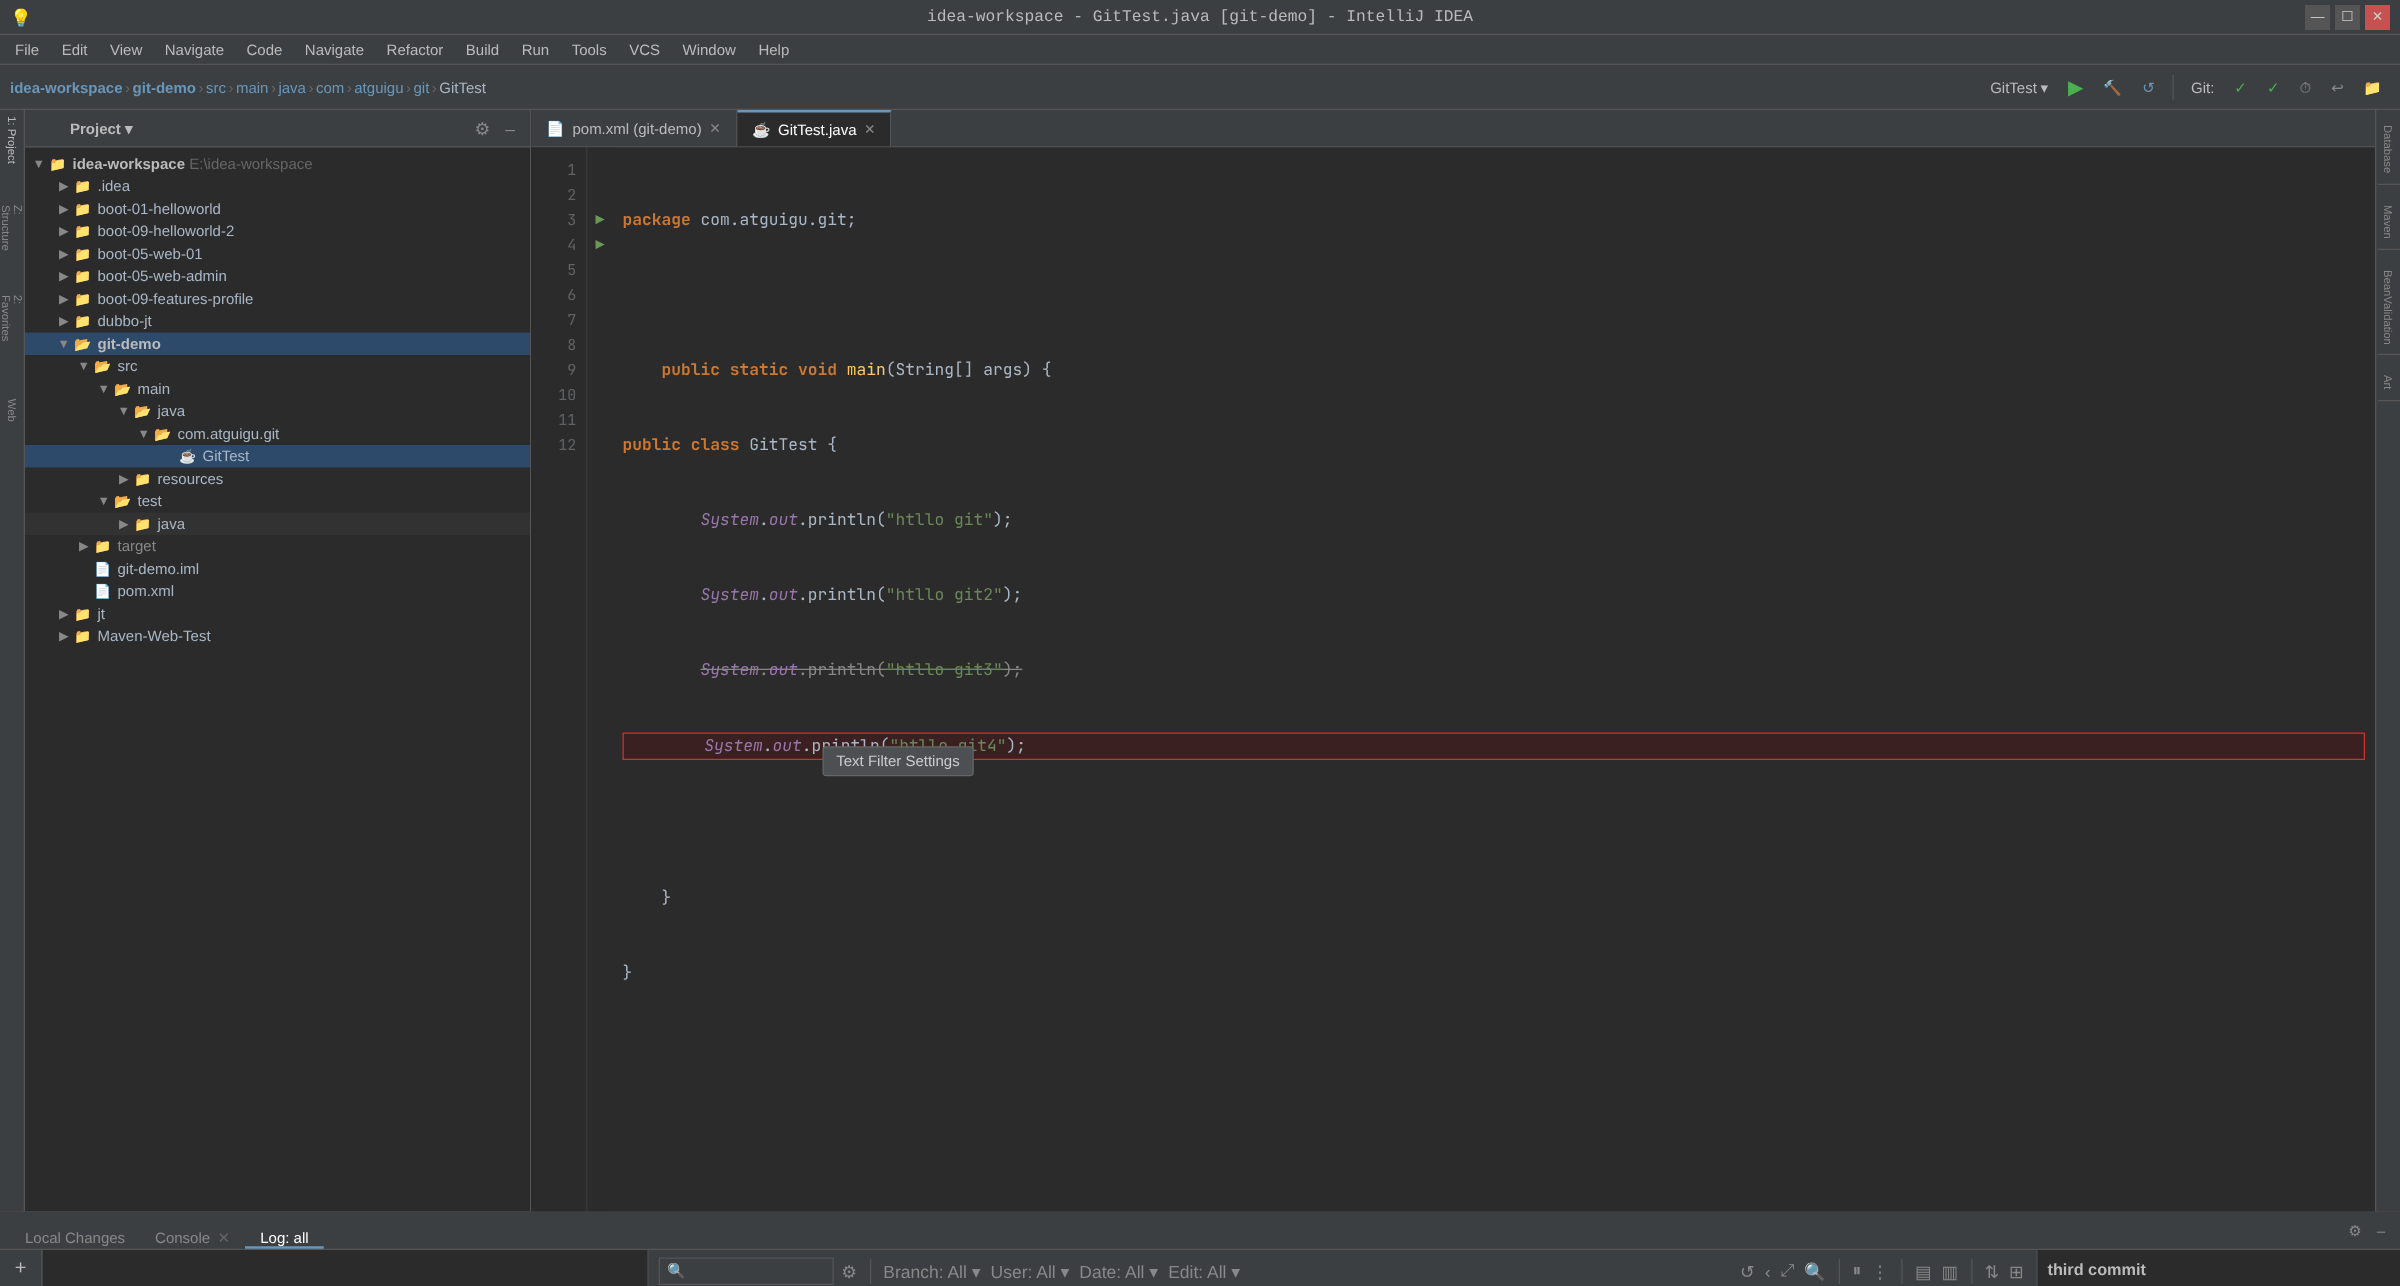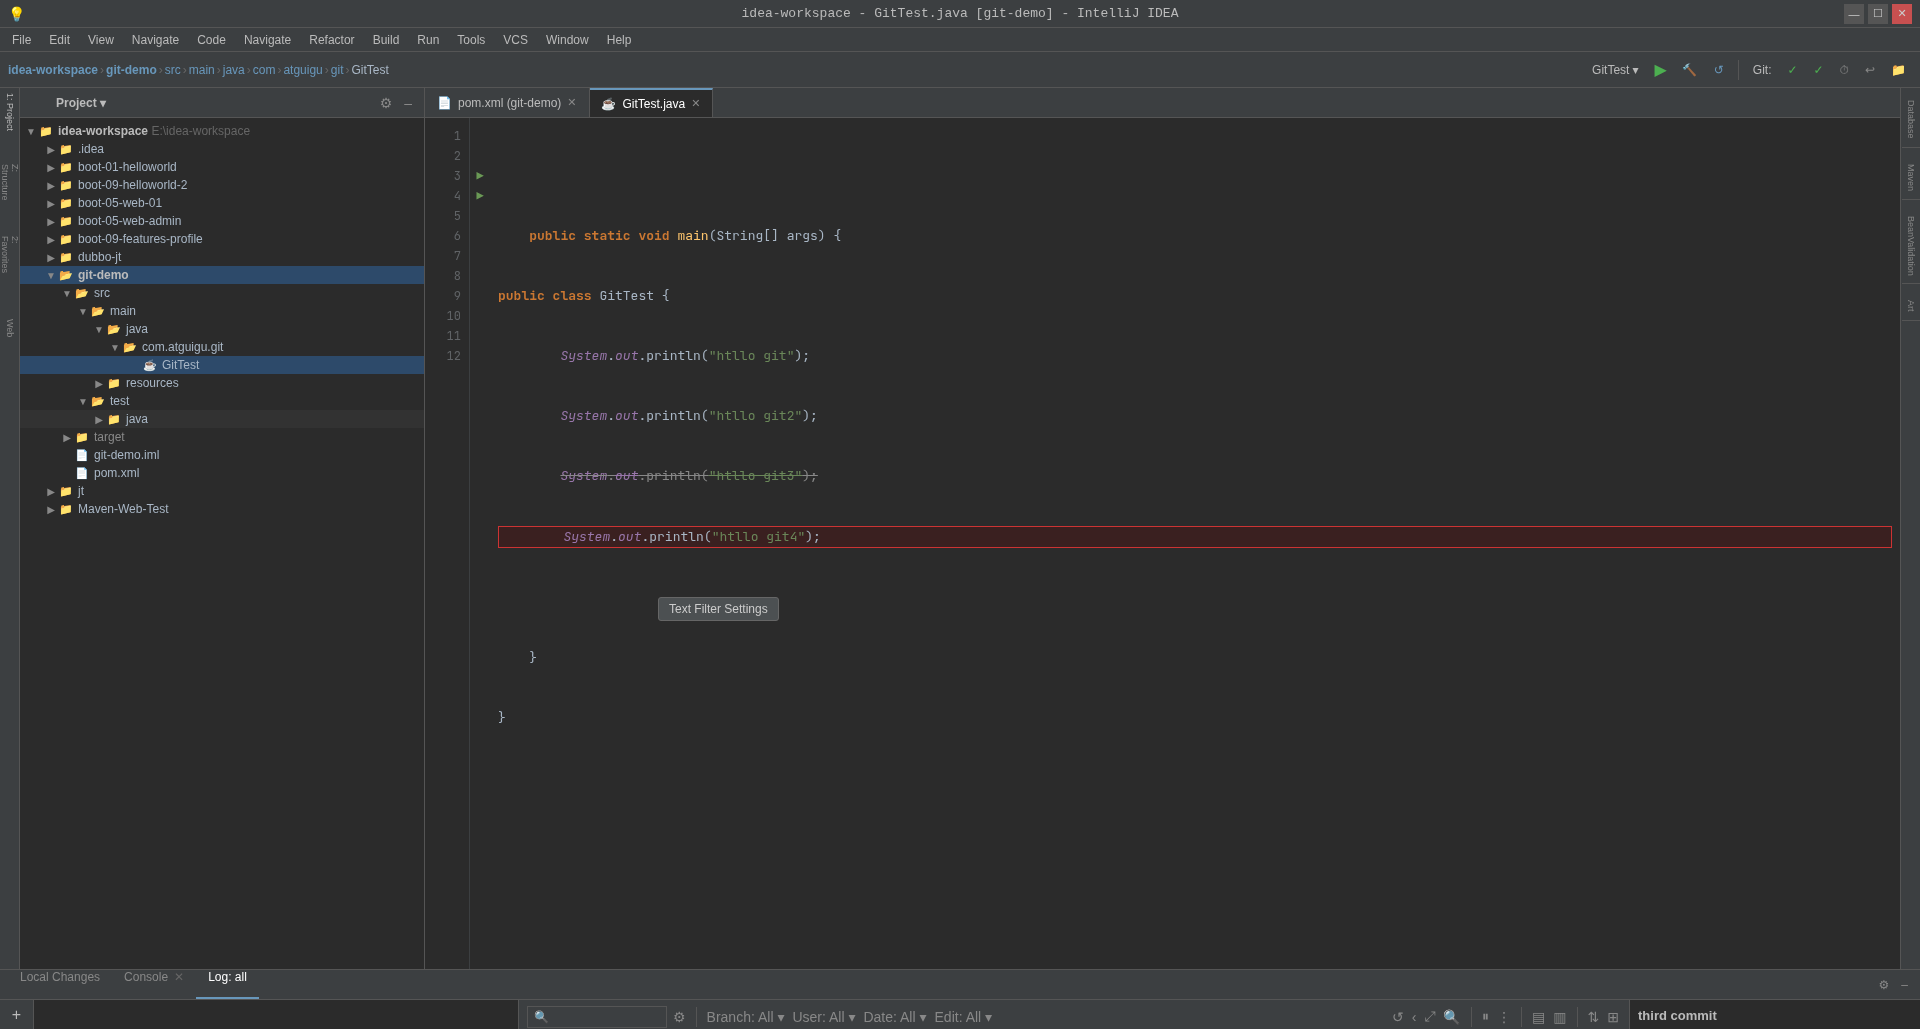--- a/index.html
+++ b/index.html
@@ -53,21 +53,21 @@
     .kw { color: #cc7832; font-weight: bold; }
     .str { color: #6a8759; }
     .fn { color: #ffc66d; }
     .sys { color: #9876aa; font-style: italic; }
     .strikethrough { text-decoration: line-through; color: #888; }
     
     
     #bottom-panel { height: 280px; background: #2b2b2b; border-top: 1px solid #555; display: flex; flex-direction: column; }
     #bottom-tabs { height: 30px; background: #3c3f41; display: flex; align-items: stretch; border-bottom: 1px solid #555; padding-left: 8px; gap: 0; justify-content: space-between; }
     #bottom-tabs-left { display: flex; align-items: stretch; }
-    .bottom-tab { display: flex; align-items: flex-start; padding: 0 12px; cursor: pointer; color: #888; font-size: 12px; border-bottom: 2px solid transparent; }
+    .bottom-tab { display: flex; align-items: flex-end; padding: 0 12px; cursor: pointer; color: #888; font-size: 12px; border-bottom: 2px solid transparent; }
     .bottom-tab.active { color: #ffffff; border-bottom: 2px solid #6897bb; }
     .bottom-tab .close-btn { margin-left: 6px; color: #666; }
     #bottom-tabs-right { display: flex; align-items: center; padding-right: 8px; gap: 4px; }
     .bottom-toolbar-btn { background: transparent; border: none; color: #888; cursor: pointer; font-size: 12px; padding: 2px 4px; }
     
     #bottom-content { flex: 1; display: flex; overflow: hidden; }
     
     
     #bottom-left { width: 485px; border-right: 1px solid #555; display: flex; flex-direction: column; }
     .small-toolbar-btn { background: transparent; border: none; color: #888; cursor: pointer; padding: 2px 4px; font-size: 14px; }
@@ -358,20 +358,21 @@
         <div style="line-height:20px; height:20px;"></div>
         <div style="line-height:20px; height:20px;"></div>
         <div style="line-height:20px; height:20px;"></div>
         <div style="line-height:20px; height:20px;"></div>
         <div style="line-height:20px; height:20px;"></div>
         <div style="line-height:20px; height:20px;"></div>
         <div style="line-height:20px; height:20px;"></div>
         <div style="line-height:20px; height:20px;"></div>
       </div>
       <div id="code-content">
+        <div style="line-height:20px;"><span class="kw">package</span> com.atguigu.git;</div>
         <div style="line-height:20px;">&nbsp;</div>
         <div style="line-height:20px;">    <span class="kw">public static void</span> <span class="fn">main</span>(<span style="color:#a9b7c6;">String</span>[] args) {</div>
         <div style="line-height:20px;"><span class="kw">public class</span> <span style="color:#a9b7c6;">GitTest</span> {</div>
         <div style="line-height:20px;">        <span class="sys">System</span>.<span style="color:#9876aa;font-style:italic;">out</span>.println(<span class="str">"htllo git"</span>);</div>
         <div style="line-height:20px;">        <span class="sys">System</span>.<span style="color:#9876aa;font-style:italic;">out</span>.println(<span class="str">"htllo git2"</span>);</div>
         <div style="line-height:20px;">        <span class="strikethrough"><span class="sys">System</span>.<span style="color:#9876aa;font-style:italic;text-decoration:line-through;">out</span>.println(<span class="str" style="text-decoration:line-through;">"htllo git3"</span>);</span></div>
         <div style="line-height:20px; border:1px solid #cc3333; background:#3a2020; display:block; padding:0 2px;">        <span class="sys">System</span>.<span style="color:#9876aa;font-style:italic;">out</span>.println(<span class="str">"htllo git4"</span>);</div>
         <div style="line-height:20px;">&nbsp;</div>
         <div style="line-height:20px;">    }</div>
         <div style="line-height:20px;">}</div>

